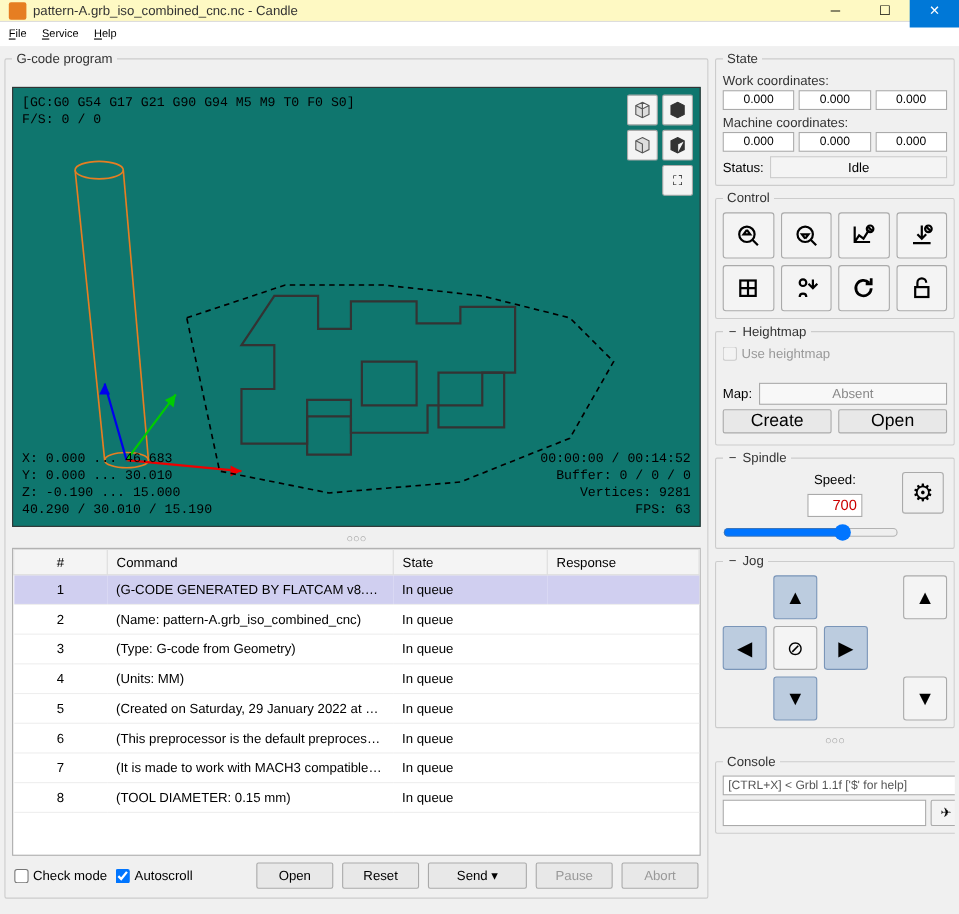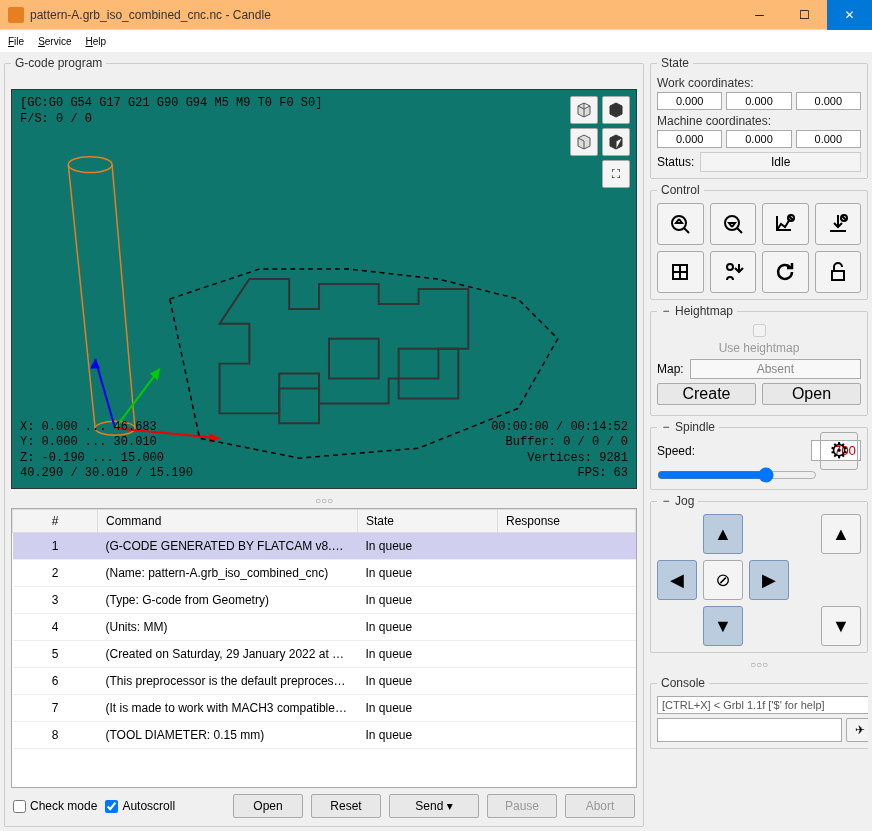--- a/index.html
+++ b/index.html
@@ -1,17 +1,17 @@
 <!DOCTYPE html>
 <html><head>
 <meta charset="utf-8">
 <style>
 * { box-sizing: border-box; margin: 0; padding: 0; }
 body { font-family: "Segoe UI", Tahoma, sans-serif; font-size: 12px; background: #f0f0f0; width: 872px; height: 831px; overflow: hidden; }
-.titlebar { height: 30px; background: #fdba74; display: flex; align-items: center; padding: 0 0 0 8px; border-bottom: 1px solid #ddd; }
+.titlebar { height: 20px; background: #fef9c3; display: flex; align-items: center; padding: 0 0 0 8px; border-bottom: 1px solid #ddd; }
 .titlebar .icon { width: 16px; height: 16px; background: #e67e22; border-radius: 2px; margin-right: 6px; }
 .titlebar .title { flex: 1; font-size: 12px; color: #333; }
 .winbtns { display: flex; }
 .winbtn { width: 45px; height: 30px; display: flex; align-items: center; justify-content: center; cursor: pointer; color: #000; }
 .winbtn.close { background: #0078d7; color: #fff; }
 .menubar { height: 22px; background: #fff; display: flex; align-items: center; padding: 0 8px; gap: 14px; font-size: 10px; }
 .menubar span { cursor: pointer; text-decoration: underline; text-decoration-color: transparent; }
 .menubar span u { text-decoration: underline; }
 .content { display: flex; height: calc(831px - 52px); background: #f0f0f0; padding: 4px; gap: 6px; }
 .left { flex: 1; display: flex; flex-direction: column; }
@@ -43,21 +43,21 @@
 .label { font-size: 12px; color: #333; margin-bottom: 2px; }
 .status-row { display: flex; align-items: center; gap: 6px; }
 .status-val { flex: 1; border: 1px solid #ccc; background: #f4f4f4; text-align: center; padding: 2px; }
 .ctrl-grid { display: grid; grid-template-columns: repeat(4, 1fr); gap: 6px; }
 .ctrl-btn { height: 42px; border: 1px solid #aaa; background: #f4f4f4; border-radius: 3px; display: flex; align-items: center; justify-content: center; cursor: pointer; font-size: 20px; }
 .hm-row { display: flex; align-items: center; gap: 6px; margin-bottom: 4px; }
 .hm-field { flex: 1; border: 1px solid #aaa; background: #f8f8f8; text-align: center; padding: 2px; color: #888; }
 .hm-btns { display: flex; gap: 6px; margin-bottom: 4px; }
 .hm-btn { flex: 1; height: 22px; border: 1px solid #aaa; background: #e8e8e8; border-radius: 2px; cursor: pointer; font-size: 16px; }
 .hm-btn:disabled { color: #999; }
-.spd-row { display: flex; align-items: center; gap: 6px; }
+.spd-row { display: flex; align-items: center; gap: 6px; flex-direction: column; }
 .spd-input { width: 50px; border: 1px solid #aaa; text-align: right; padding: 2px 4px; color: #c00; }
 .spd-icon { width: 38px; height: 38px; border: 1px solid #aaa; border-radius: 3px; display: flex; align-items: center; justify-content: center; font-size: 22px; }
 .slider-row { display: flex; align-items: center; gap: 6px; }
 .slider { flex: 1; }
 .jog-grid { display: grid; grid-template-columns: repeat(3, 40px) 1fr 40px; grid-template-rows: repeat(3, 40px); gap: 6px; justify-content: start; }
 .jog-btn { border: 1px solid #7a95b8; background: #bcccdf; border-radius: 3px; display: flex; align-items: center; justify-content: center; cursor: pointer; font-size: 18px; }
 .jog-btn.plain { background: #f4f4f4; border-color: #aaa; }
 .jog-empty { }
 .console-in { display: flex; gap: 4px; }
 .console-in input { flex: 1; border: 1px solid #aaa; padding: 3px; }
@@ -317,21 +317,21 @@
             <svg width="24" height="24" viewBox="0 0 24 24" fill="none" stroke="#000" stroke-width="2">
               <rect x="6" y="11" width="12" height="9"></rect>
               <path d="M8 11V7a4 4 0 0 1 8 0"></path>
             </svg>
           </div>
       </div>
     </fieldset>
 
     <fieldset class="collapsed">
       <legend><span class="minus">−</span><span>Heightmap</span></legend>
-      <label class="cbx" style="color:#999;margin-bottom:4px;flex-direction:column;">
+      <label class="cbx" style="color:#999;margin-bottom:20px;">
           <input type="checkbox" disabled="" style=""> 
           <span>Use heightmap</span>
         </label>
       <div class="hm-row">
         <span>Map:</span>
         <div class="hm-field">Absent</div>
       </div>
       <div class="hm-btns">
         <button class="hm-btn">Create</button>
         <button class="hm-btn">Open</button>

